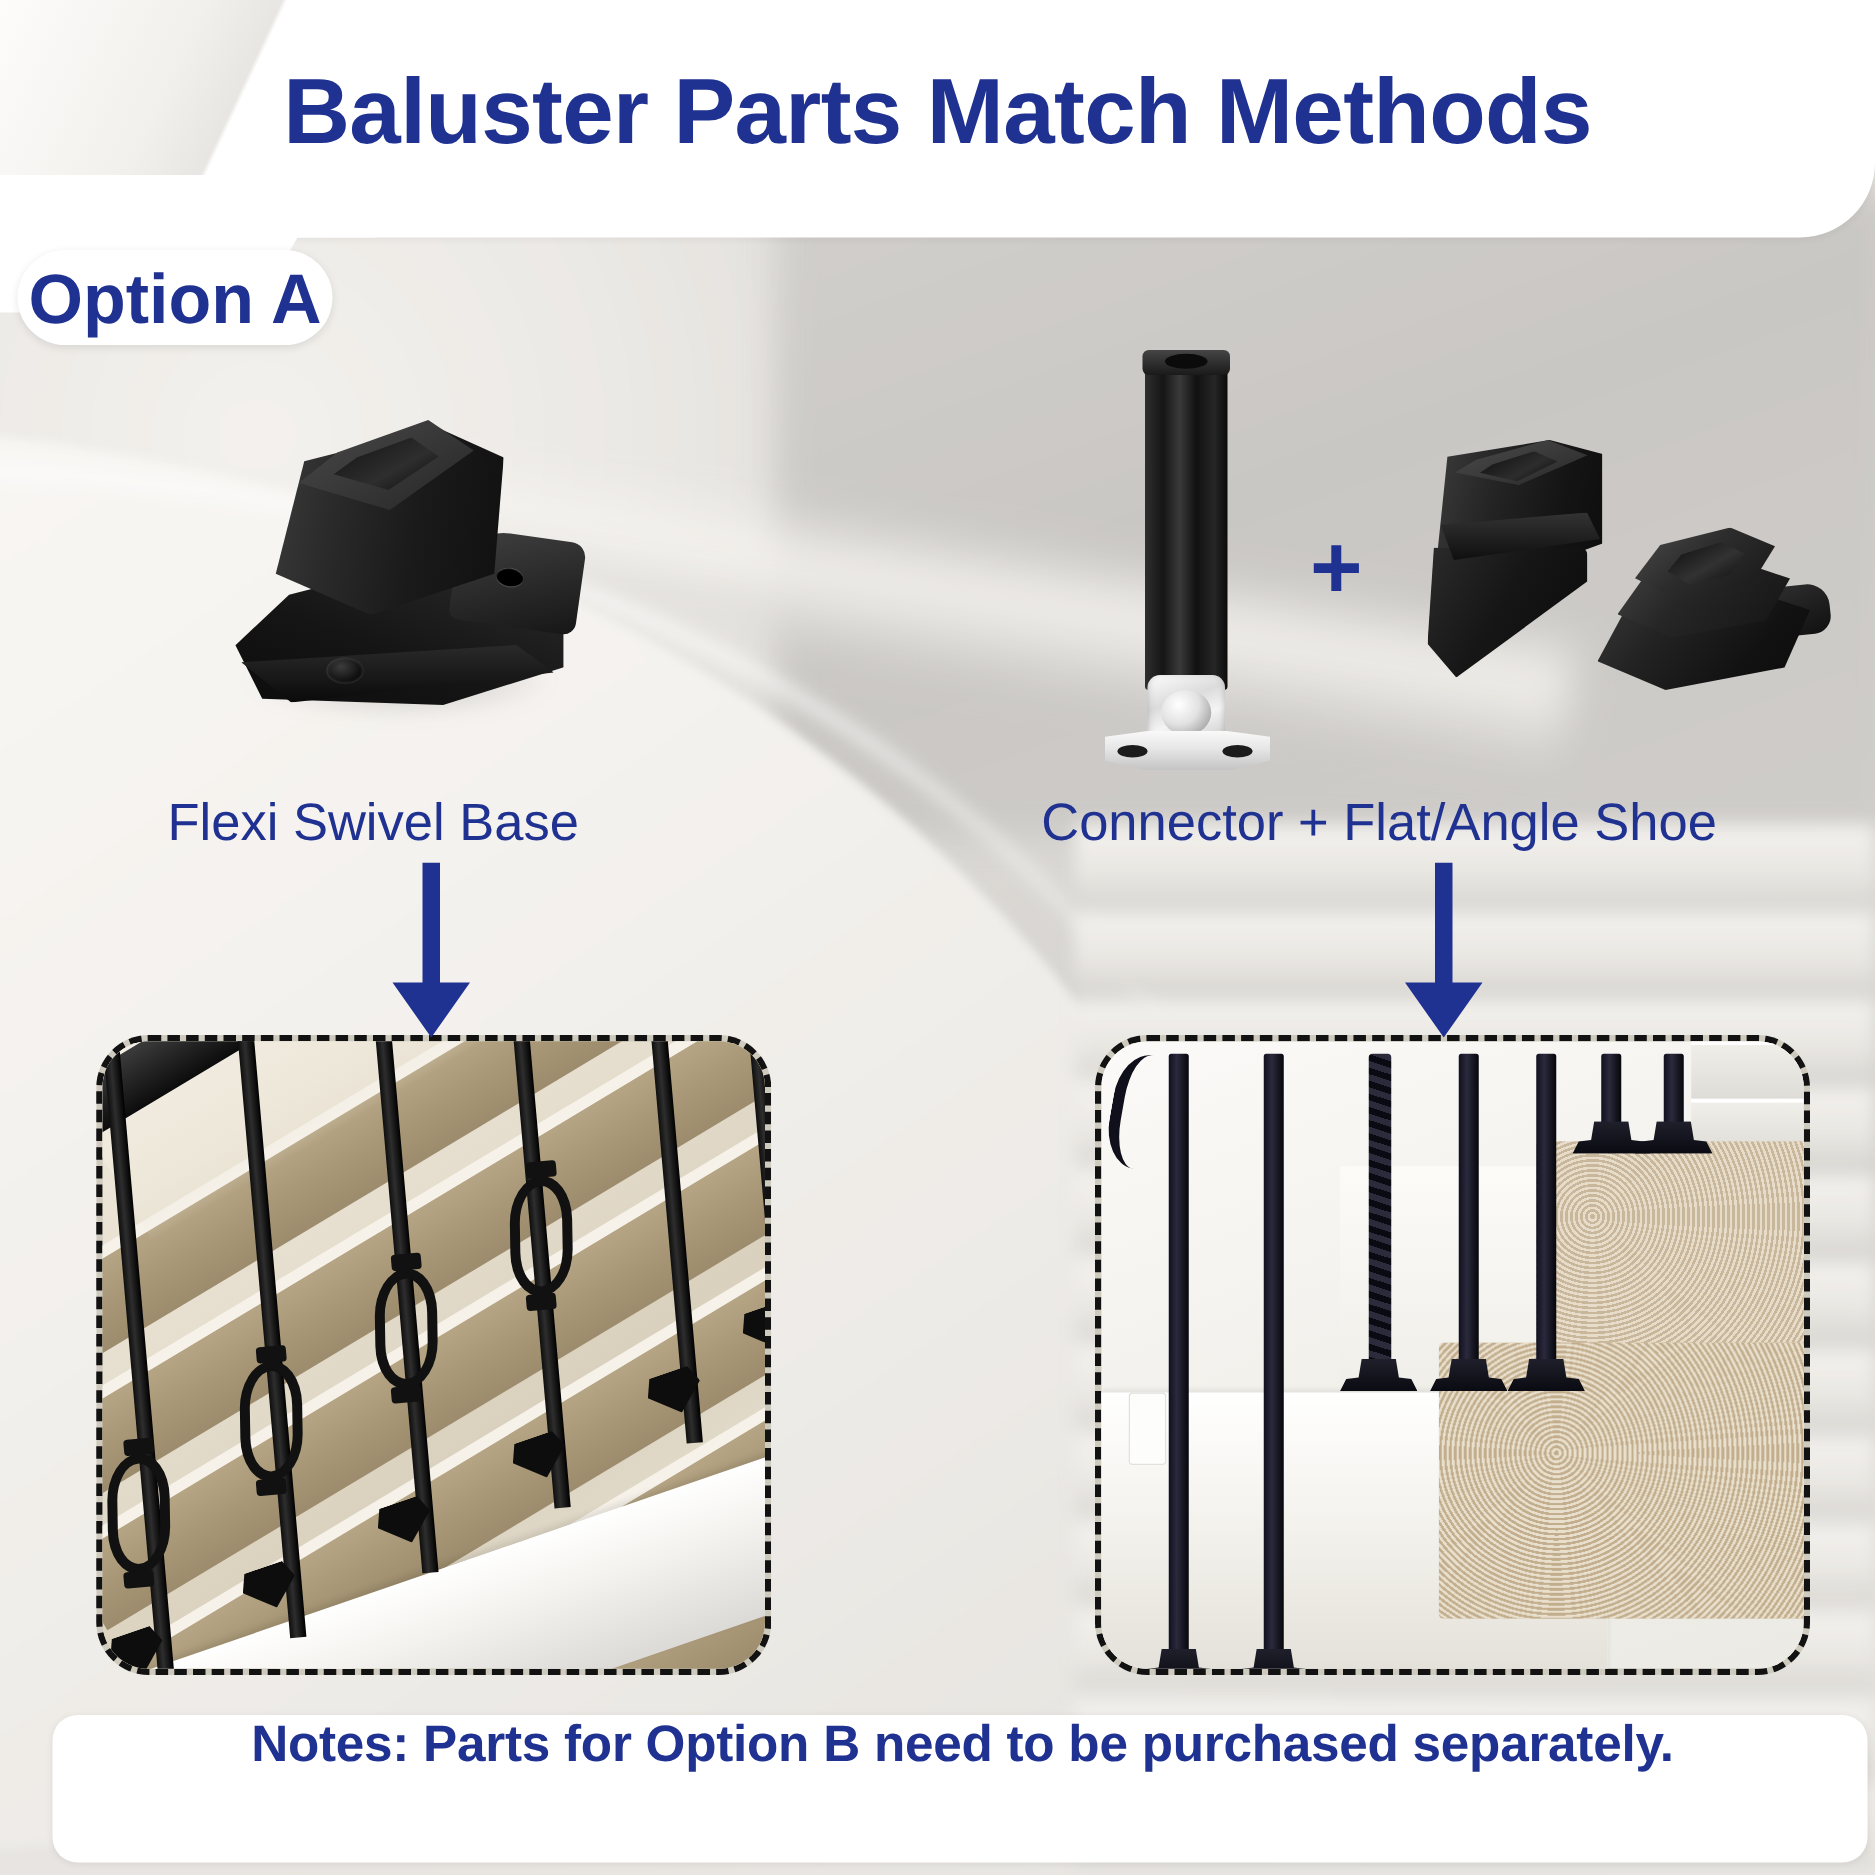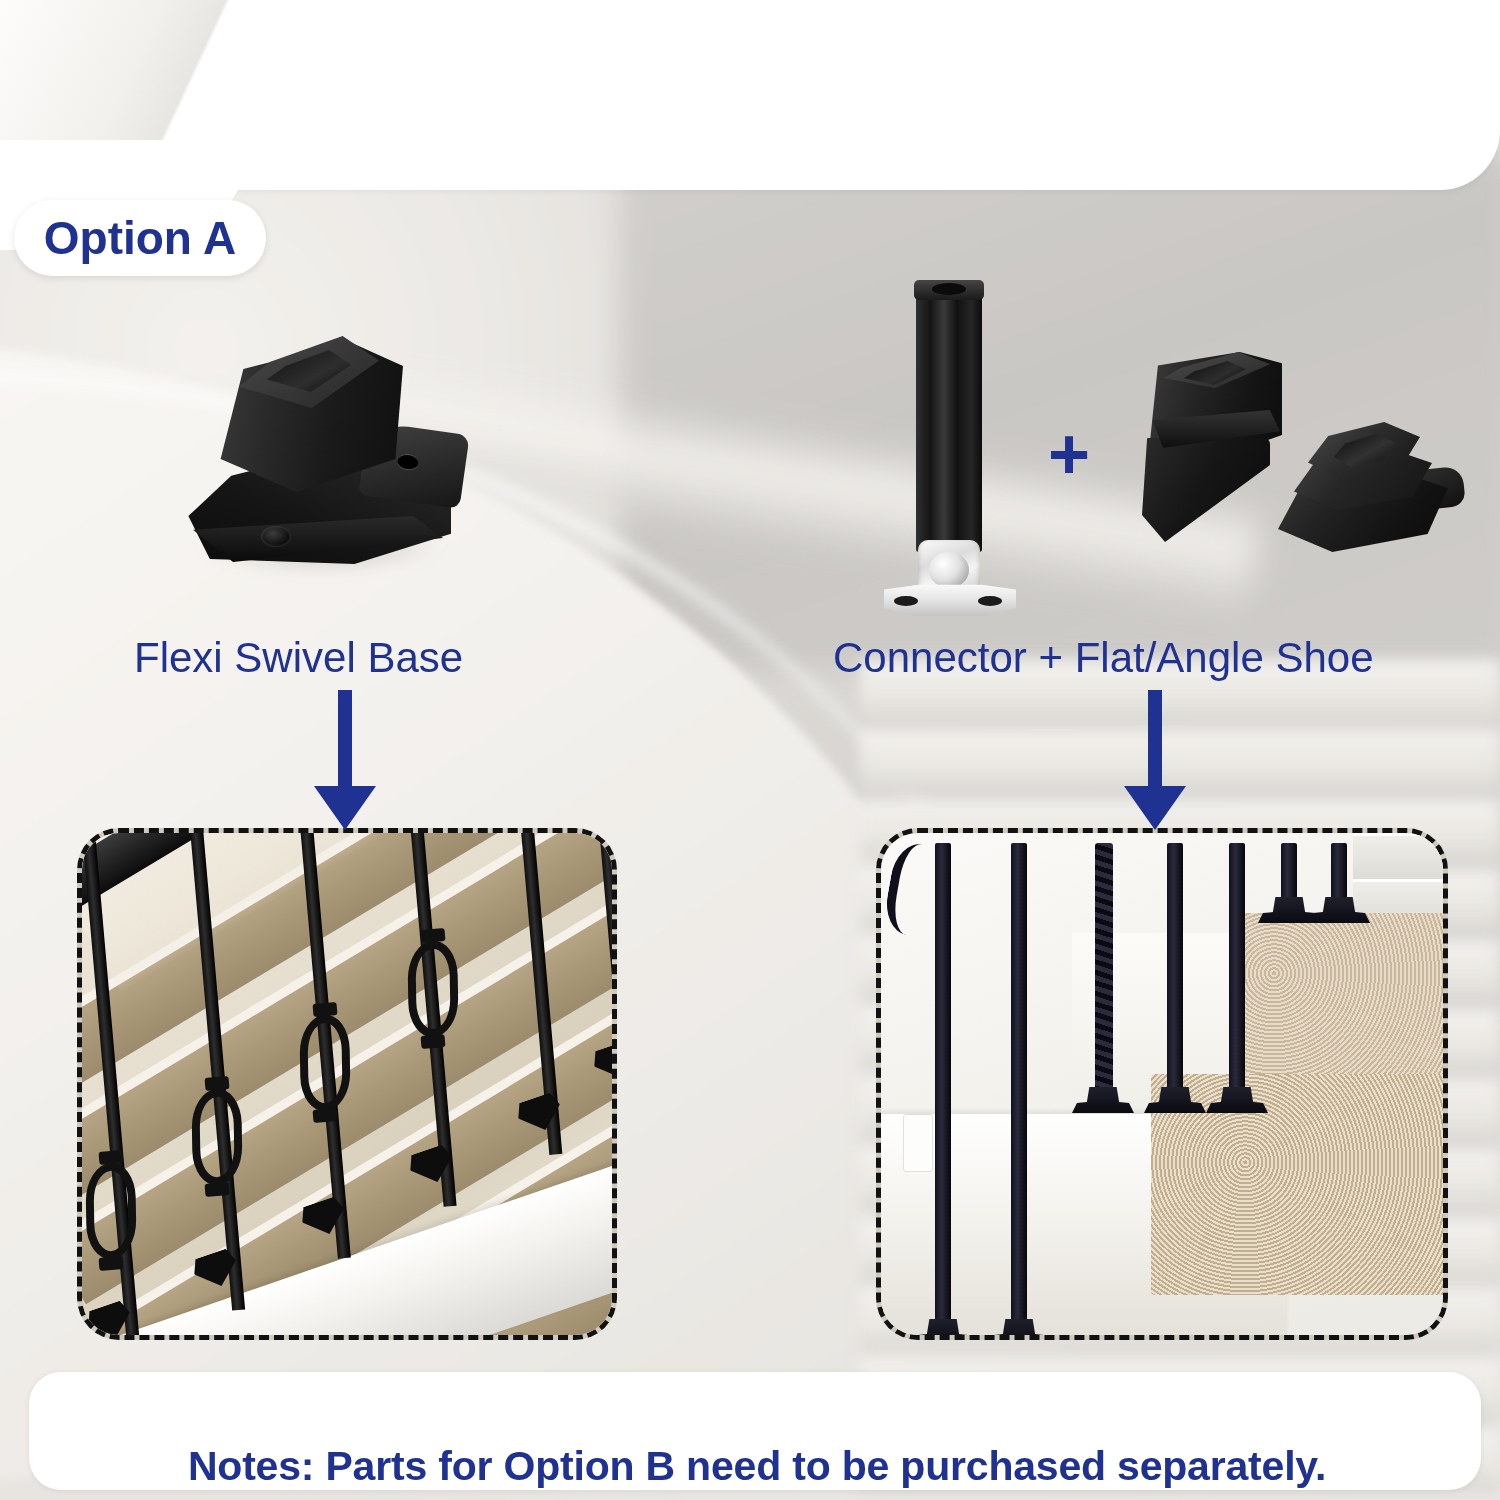--- a/index.html
+++ b/index.html
@@ -103,21 +103,21 @@
   
   .pill {
     position:absolute;
     background:#ffffff;
     border-radius:44px;
     display:flex; align-items:center; justify-content:center;
     color:#1f3191; font-weight:700;
     box-shadow: 0 2px 7px rgba(0,0,0,.10);
     z-index:7;
   }
-  #pill-a { left:14px;  top:200px; width:252px; height:76px; font-size:46px; }
+  #pill-a { left:14px;  top:200px; width:252px; height:76px; font-size:56px; }
   #pill-b { left:778px; top:200px; width:250px; height:74px; font-size:46px; }
 
   
   .part { position:absolute; z-index:5; }
 
   
   #swivel-base { left:175px; top:330px; width:290px; height:255px; }
   .sb-shadow{ position:absolute; left:20px; top:185px; width:250px; height:60px;
      background: radial-gradient(ellipse at 50% 50%, rgba(90,88,86,.30), rgba(0,0,0,0) 70%); filter:blur(7px);}
   .sb-ramp{  
@@ -335,25 +335,25 @@
      background: repeating-linear-gradient(18deg,#0a0a12 0 5px,#2b2b3c 5px 10px);
      border-radius:3px; }
   .pb-scroll{ position:absolute; left:1.5%; top:2%; width:42px; height:92px;
      border-left:9px solid #10101c; border-radius:60% 0 0 60%/40% 0 0 40%;
      transform: rotate(10deg); }
   .pb-switch{ position:absolute; left:4%; top:56%; width:30px; height:58px;
      background:#fdfdfb; border:1px solid #e3e1db; border-radius:3px; }
 
   
   .notes-box{
-    position:absolute; left:29px; top:1372px; width:1452px; height:118px;
-    background:#ffffff; border-radius:32px;
+    position:absolute; left:42px; top:1372px; width:1452px; height:118px;
+    background:#ffffff; border-radius:20px;
     box-shadow:0 1px 6px rgba(0,0,0,.07);
     z-index:8;
-    display:flex; flex-direction:column; justify-content:flex-end;
+    display:flex; flex-direction:column; justify-content:space-between;
   }
   .notes-l1{
     color:#1f3191; font-weight:700; font-size:41px;
     text-align:center; letter-spacing:-0.2px; padding-left:4px;
     font-family:"Liberation Sans", sans-serif;
   }
   .notes-l2{
     color:#1f3191; font-weight:400; font-size:39px;
     text-align:center; letter-spacing:-0.2px; padding-left:120px; margin-top:2px;
     font-family:"Liberation Sans", sans-serif;
@@ -384,20 +384,21 @@
         <i style="top: 560px;"></i>
         <i style="top: 630px;"></i>
         <i style="top: 700px;"></i>
         <i style="top: 770px;"></i>
       </div>
     <div class="bg-wash"></div>
   </div>
 
   <div class="header-banner"></div>
   <div class="header-notch"></div>
+  <div class="page-title">Baluster Parts Match Methods</div>
 
   <div class="pill" id="pill-a">Option A</div>
 
   <div class="part" id="swivel-base">
     <div class="sb-shadow"></div>
     <div class="sb-ramp"></div>
     <div class="sb-ramp-lip"></div>
     <div class="sb-tab"></div>
     <div class="sb-tab-hole"></div>
     <div class="sb-box"></div>

